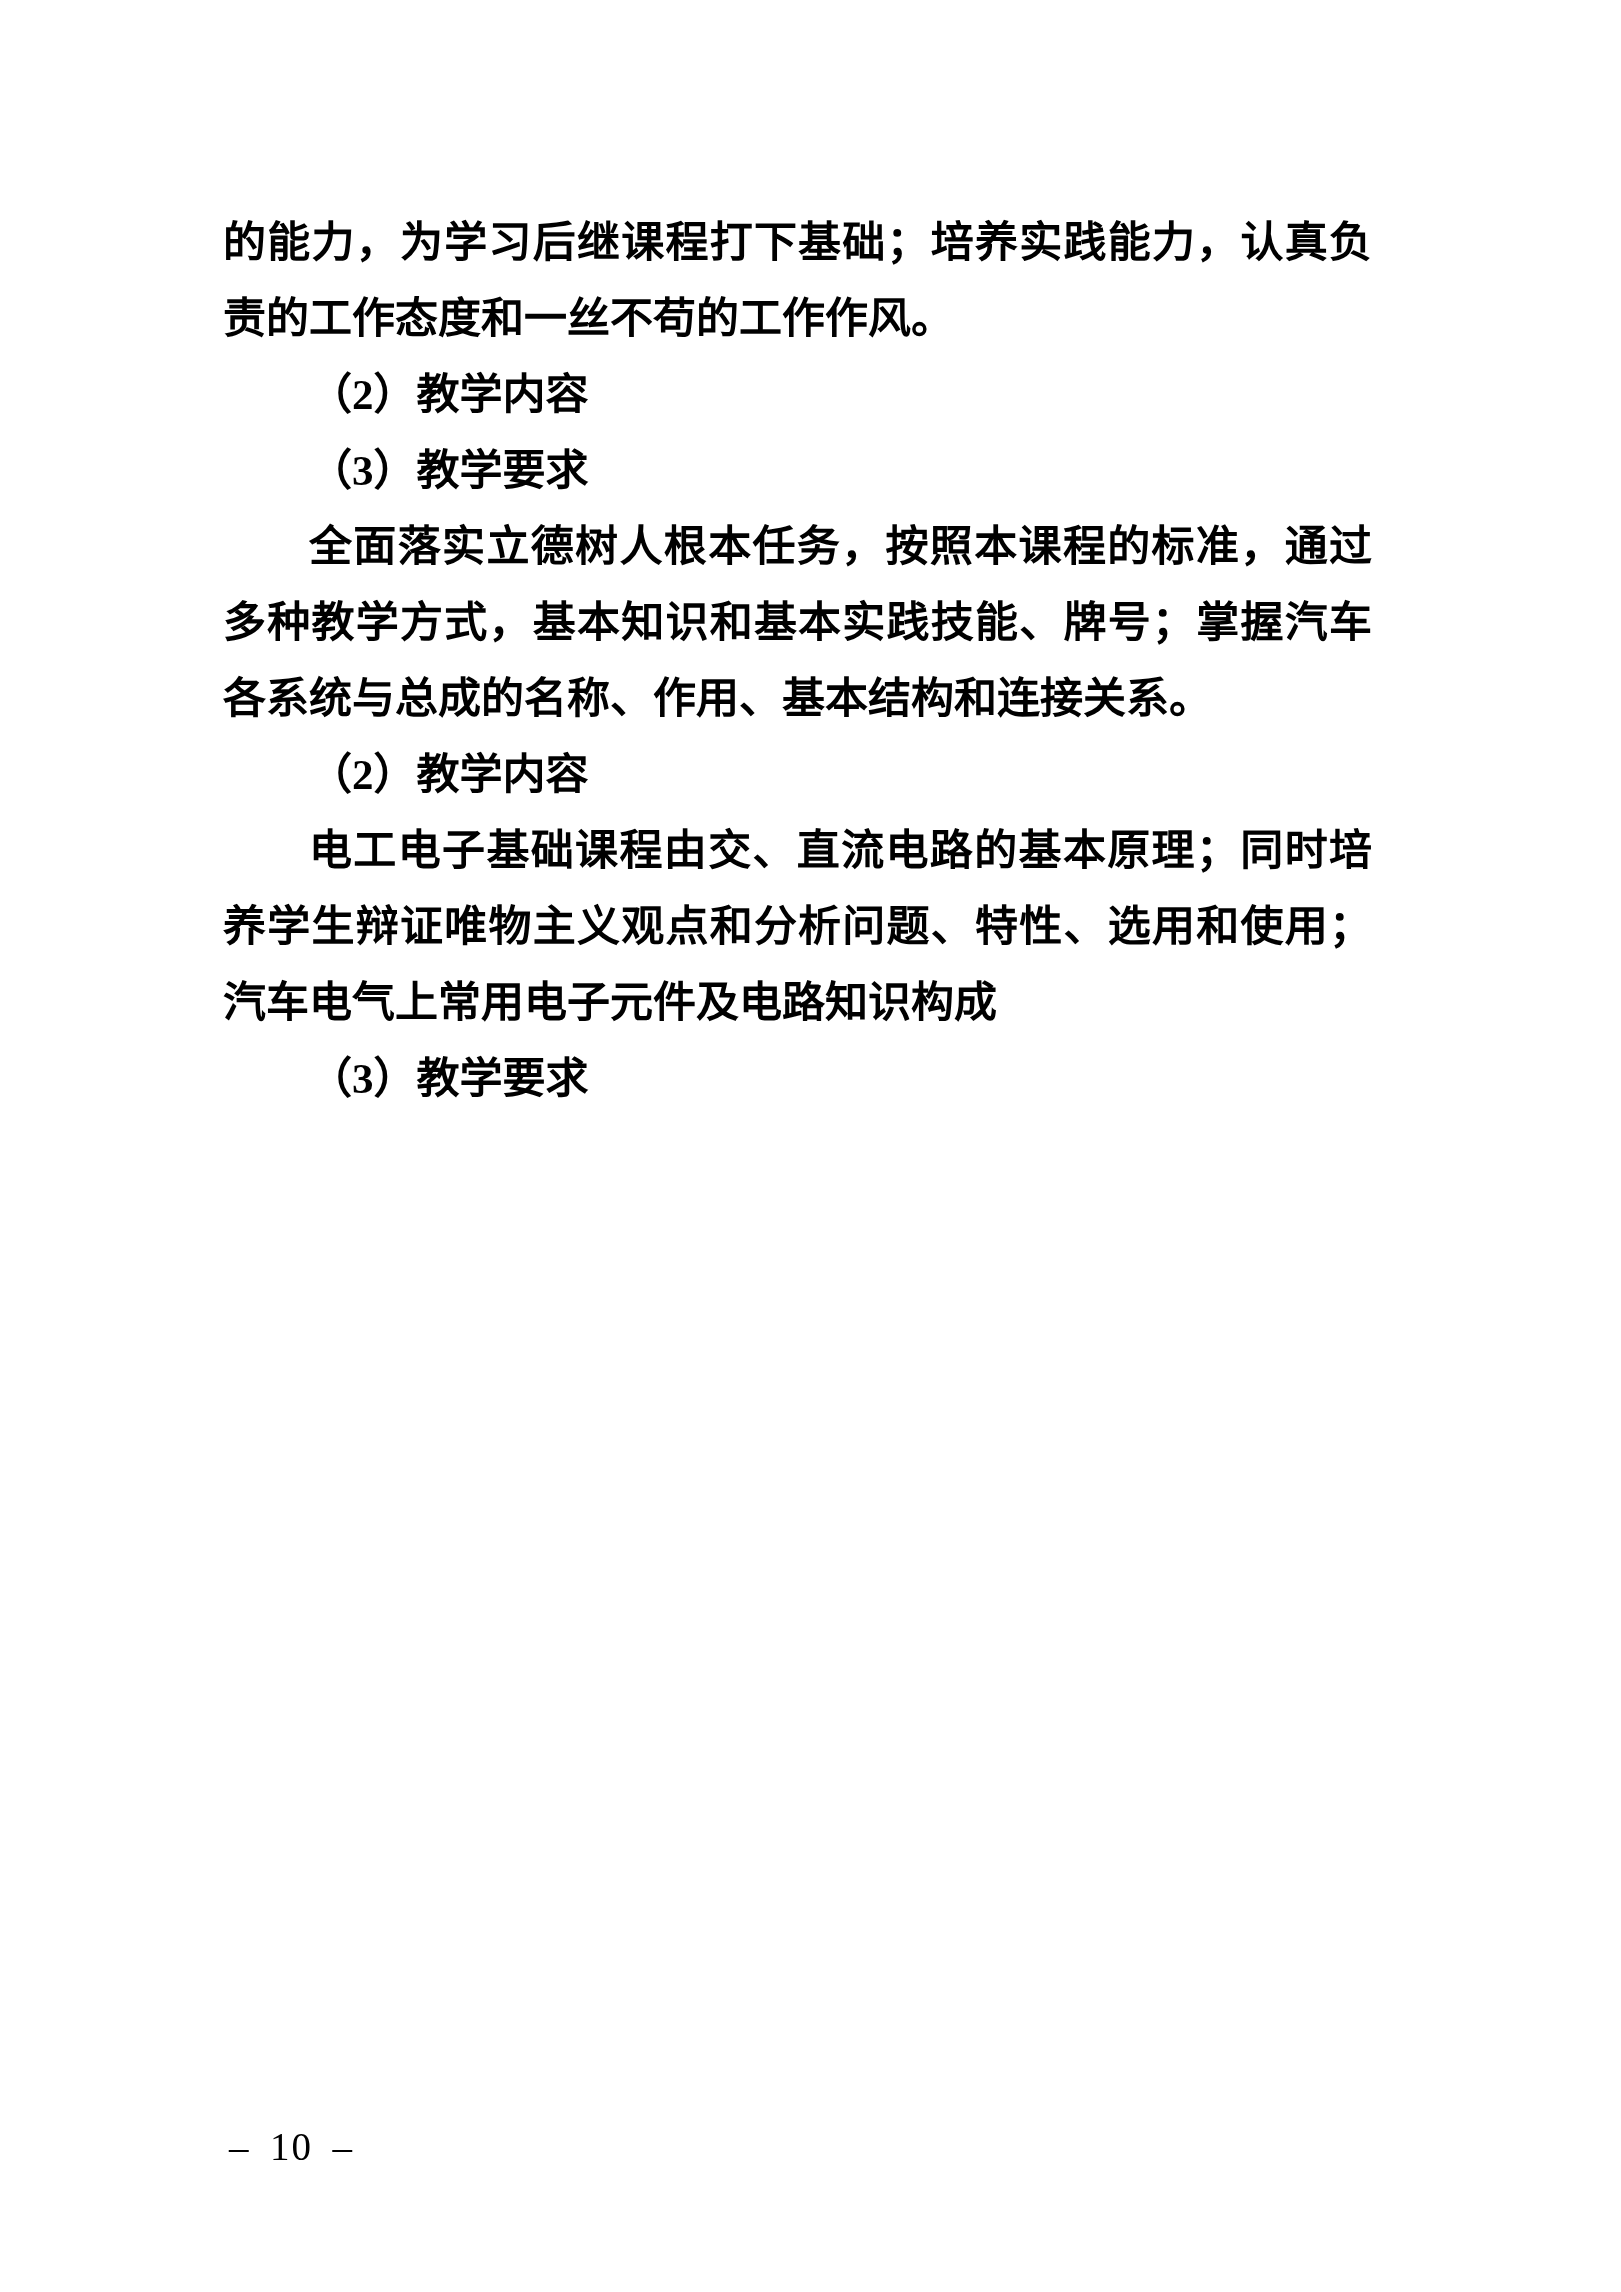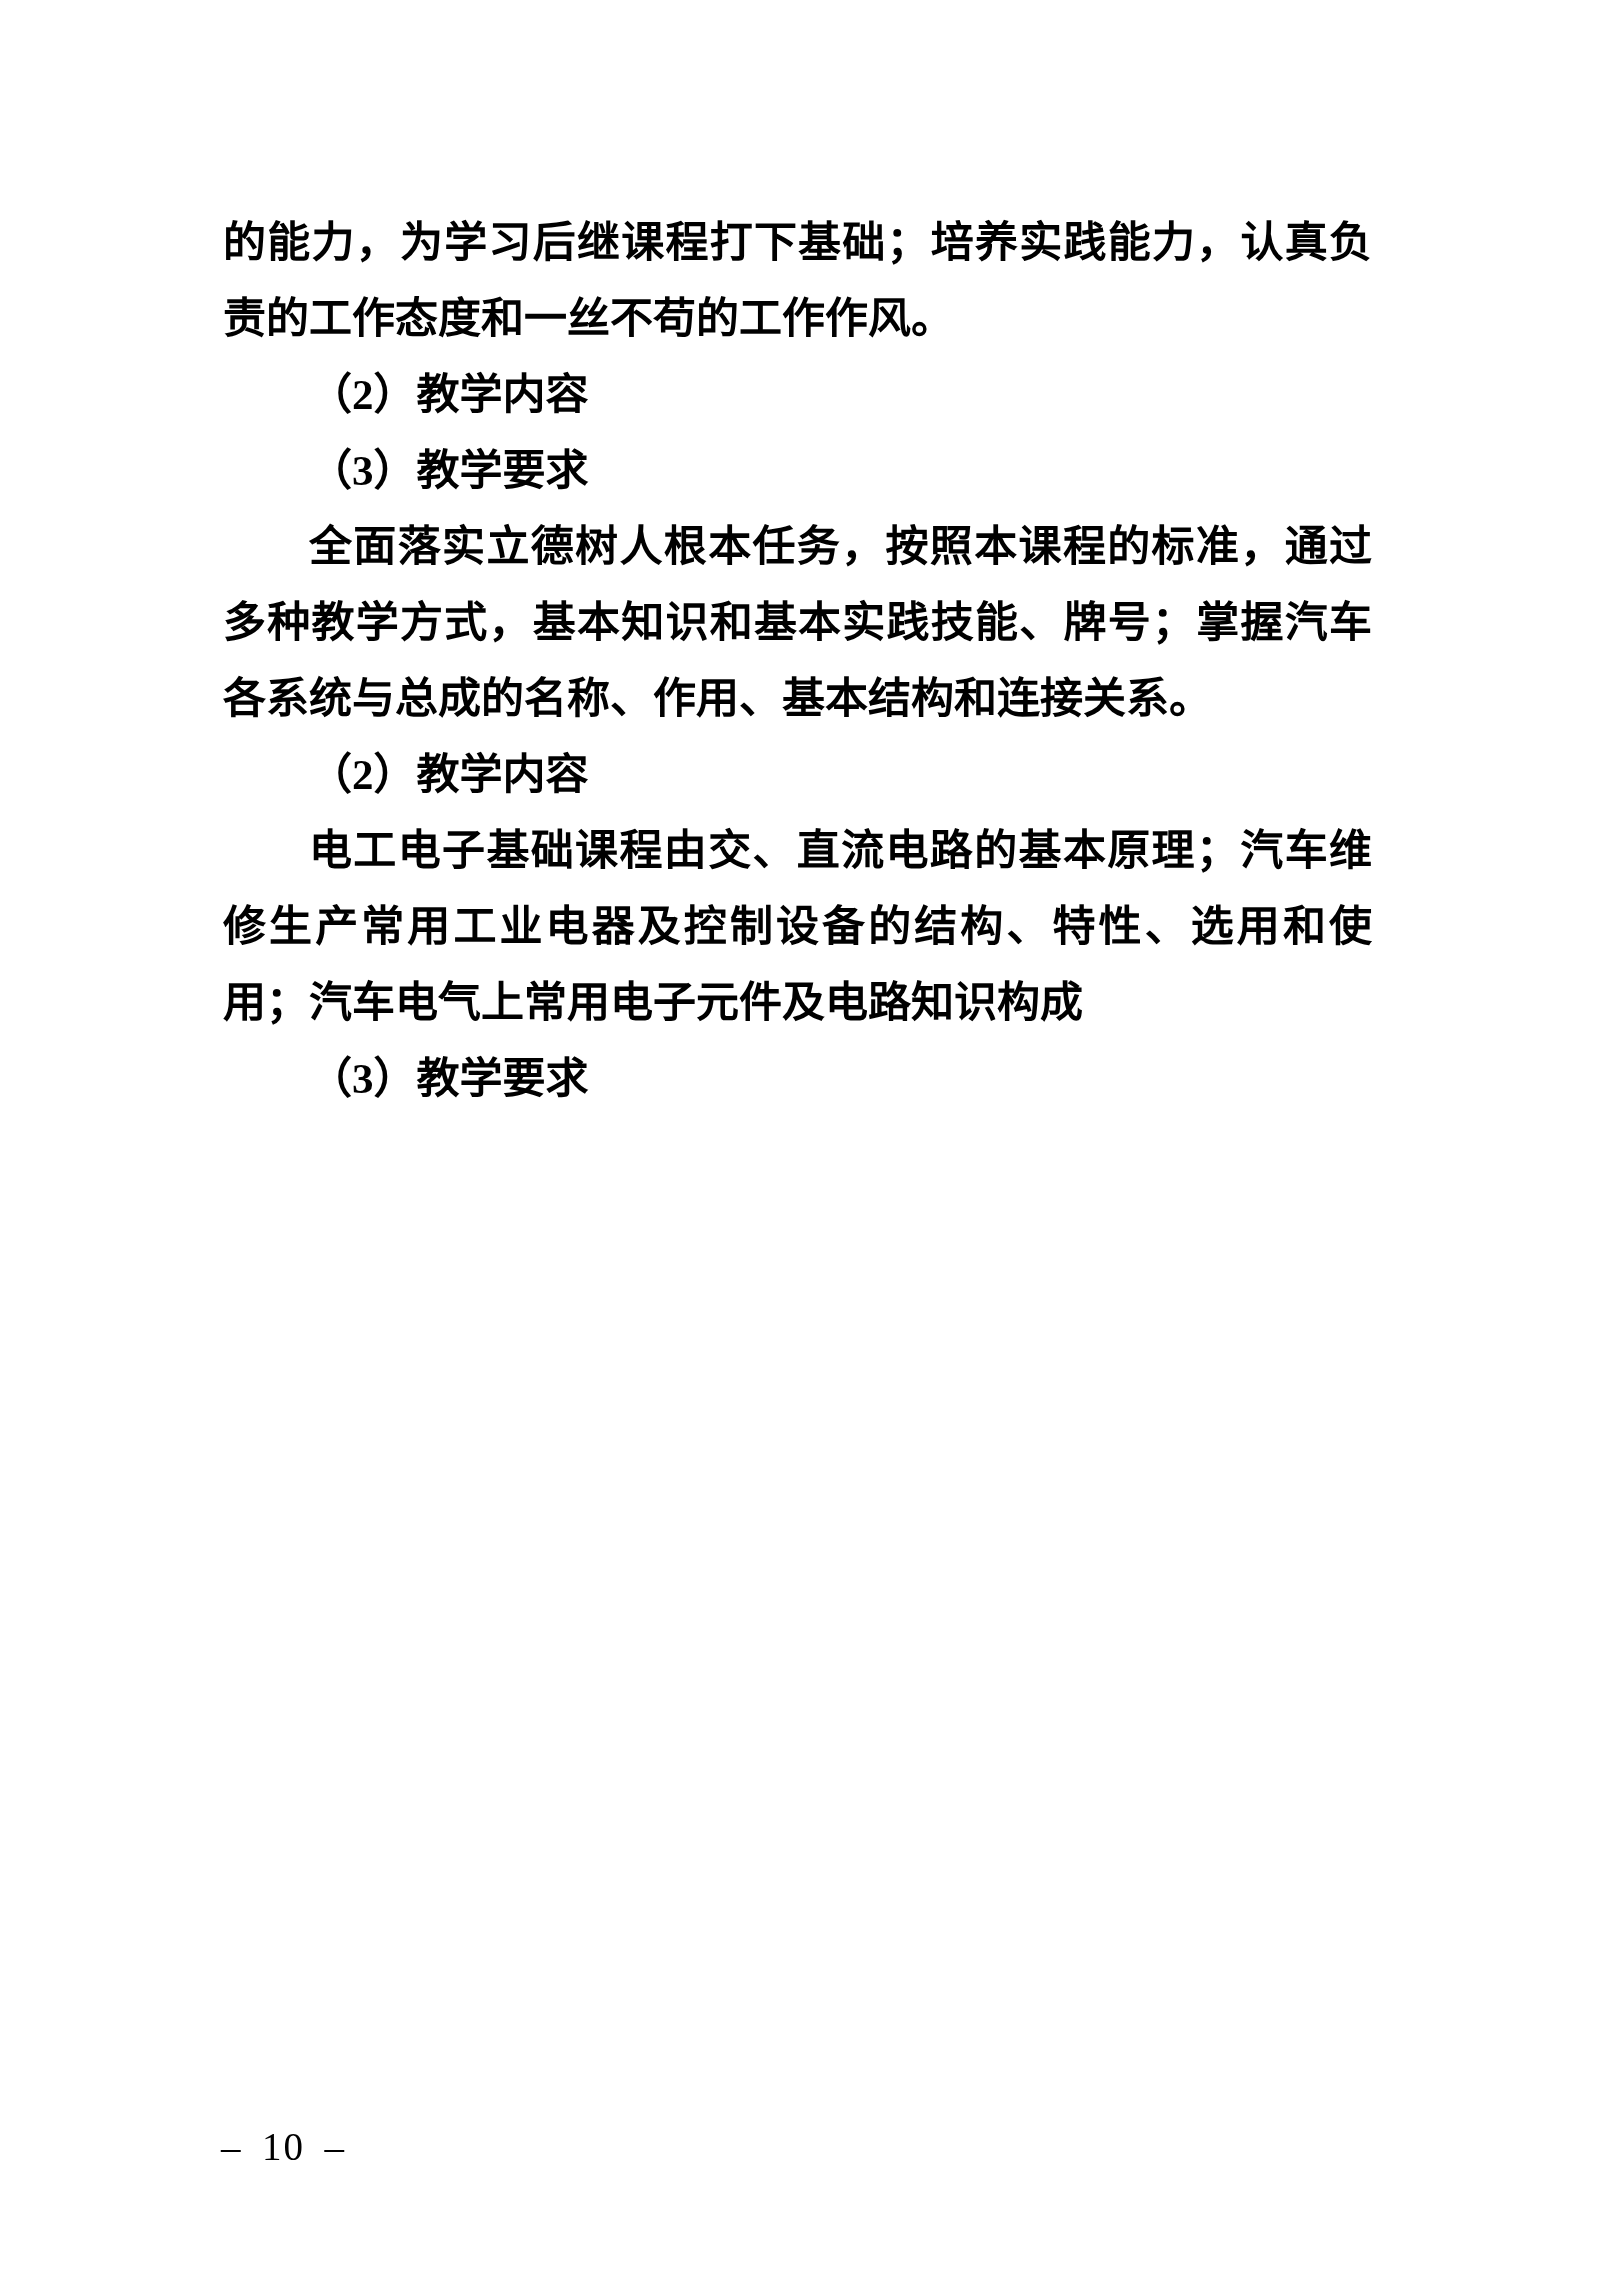--- a/index.html
+++ b/index.html
@@ -33,37 +33,37 @@
     font-weight: bold;
   }
   .content p.indent {
     text-indent: 2em;
   }
   .content p.bold {
     font-weight: bold;
   }
   .footer {
     position: absolute;
-    left: 221px;
+    left: 229px;
     top: 2125px;
     font-size: 39px;
     line-height: 43px;
     letter-spacing: 2px;
     word-spacing: 7.8px;
     color: #000000;
   }
 </style>
 </head>
 <body>
 
 <div class="page">
   <div class="content">
     <p>的能力，为学习后继课程打下基础；培养实践能力，认真负责的工作态度和一丝不苟的工作作风。</p>
     <p class="indent">（2）教学内容</p>
     <p class="indent">（3）教学要求</p>
     <p class="indent">全面落实立德树人根本任务，按照本课程的标准，通过多种教学方式，基本知识和基本实践技能、牌号；掌握汽车各系统与总成的名称、作用、基本结构和连接关系。</p>
     <p class="indent">（2）教学内容</p>
-    <p class="indent">电工电子基础课程由交、直流电路的基本原理；汽车维修生产常用工业电器及控制设备的结构、特性、选用和使用；汽车电气上常用电子元件及电路知识构成</p>
+    <p class="indent">电工电子基础课程由交、直流电路的基本原理；同时培养学生辩证唯物主义观点和分析问题、特性、选用和使用；汽车电气上常用电子元件及电路知识构成</p>
     <p class="indent">（3）教学要求</p>
   </div>
   <div class="footer">– 10 –</div>
 </div>
 
 
 </body></html>

